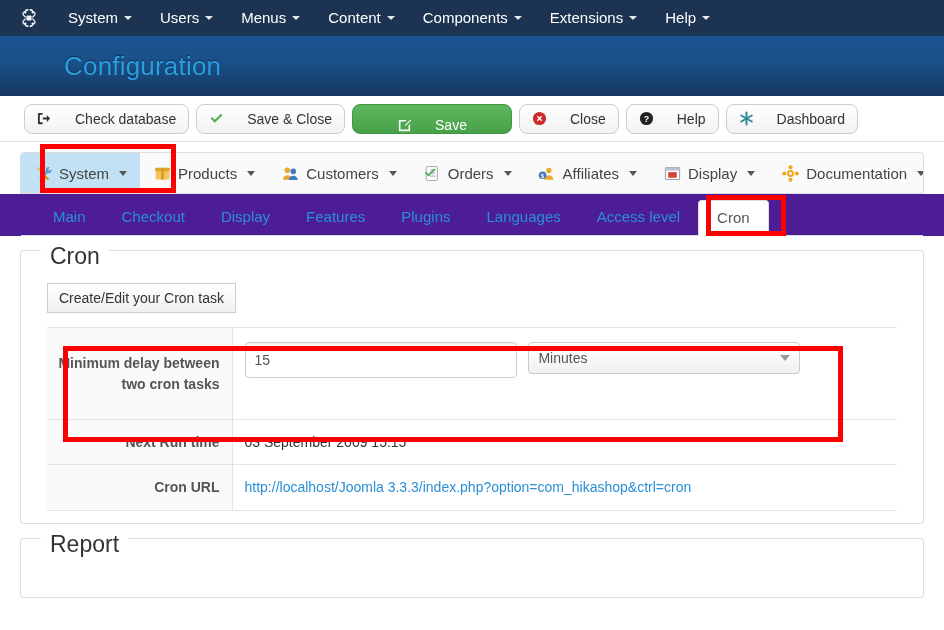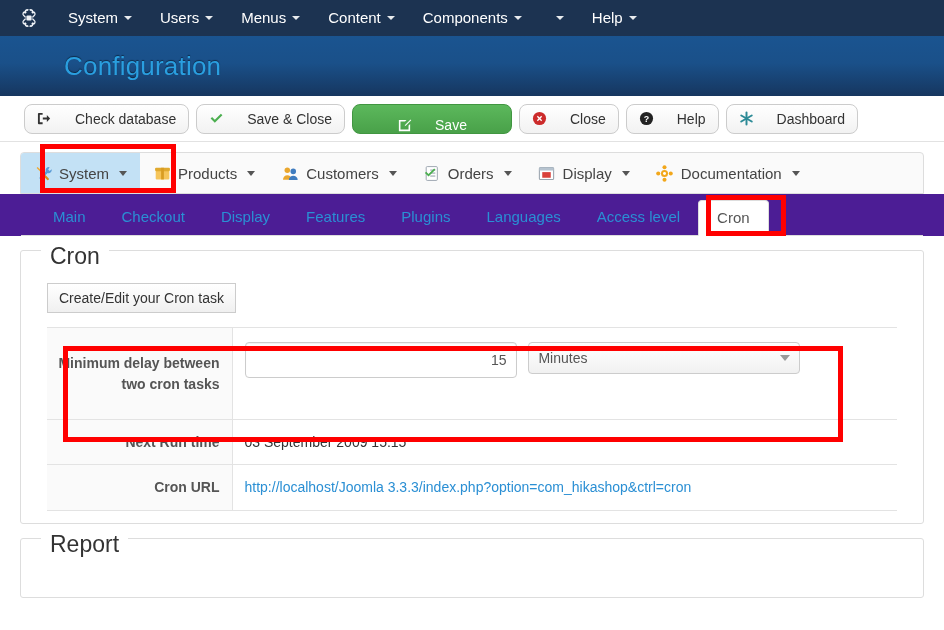--- a/index.html
+++ b/index.html
@@ -235,21 +235,20 @@
     height: 32px;
     border: 1px solid #cccccc;
     border-radius: 4px;
     padding: 17px 9px;
     font-size: 14px;
     color: #555555;
     font-family: "Liberation Sans", sans-serif;
     background: #ffffff;
     box-shadow: inset 0 1px 1px rgba(0,0,0,.06);
     outline: none;
-    text-align: right;
   }
   .selwrap {
     display: inline-block;
     position: relative;
     width: 272px;
     height: 32px;
     margin-left: 8px;
     vertical-align: top;
   }
   .selbox {
@@ -313,20 +312,21 @@
   </div>
   <div class="menu-item">
     <span>Content</span>
     <i class="caret"></i>
   </div>
   <div class="menu-item">
     <span>Components</span>
     <i class="caret"></i>
   </div>
   <div class="menu-item">
+    <span>Extensions</span>
     <i class="caret"></i>
   </div>
   <div class="menu-item">
     <span>Help</span>
     <i class="caret"></i>
   </div>
 </div>
 
 <div id="page-header">
   <div class="title">Configuration</div>
@@ -446,20 +446,32 @@
               <line x1="6.8" y1="7.6" x2="11.6" y2="7.6"></line>
               <line x1="6.8" y1="10.4" x2="11.6" y2="10.4"></line>
             </g>
             <path fill="#4caf50" d="M5.2 10.9 1.8 7.5l1.2-1.2 2.2 2.2 5.3-5.3 1.2 1.2z"></path>
           </svg>
       </span>
       <span>Orders</span>
       <i class="ccaret"></i>
     </div>
 
+    <div class="ctab">
+      <span class="cicon">
+        <svg width="17" height="17" viewBox="0 0 16 16">
+            <circle cx="10.2" cy="5.2" r="2.5" fill="#eaa72e"></circle>
+            <path fill="#eaa72e" d="M5.9 13.8c0-2.3 1.9-4.1 4.3-4.1s4.3 1.8 4.3 4.1z"></path>
+            <circle cx="4.3" cy="9.6" r="3.6" fill="#3f7cbf"></circle>
+            <text x="4.3" y="12.1" font-size="5" font-family="Liberation Sans, sans-serif" font-weight="bold" fill="#fff" text-anchor="middle">$</text>
+          </svg>
+      </span>
+      <span>Affiliates</span>
+      <i class="ccaret"></i>
+    </div>
 
     <div class="ctab">
       <span class="cicon">
         <svg width="17" height="17" viewBox="0 0 16 16">
             <rect x="1.3" y="2.3" width="13.4" height="11.4" rx="1" fill="#fff" stroke="#9aa4ae" stroke-width="1"></rect>
             <rect x="1.3" y="2.3" width="13.4" height="2.9" fill="#b6c3cf"></rect>
             <rect x="4" y="6.7" width="8" height="5.3" fill="#d9413b"></rect>
           </svg>
       </span>
       <span>Display</span>

